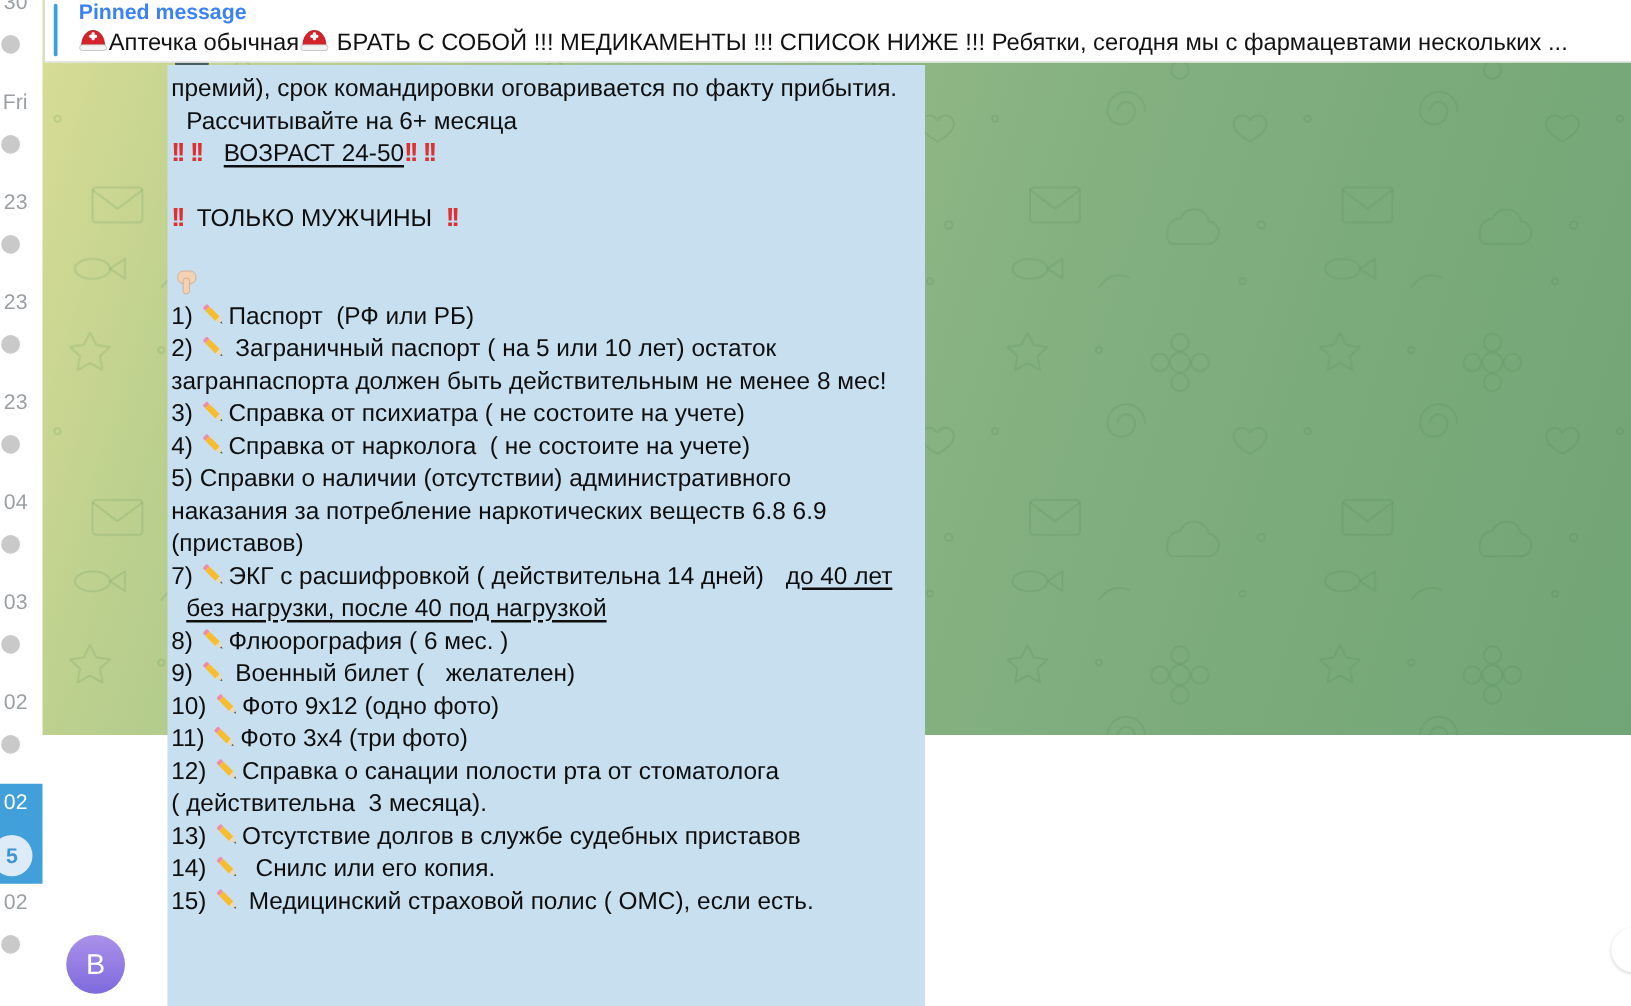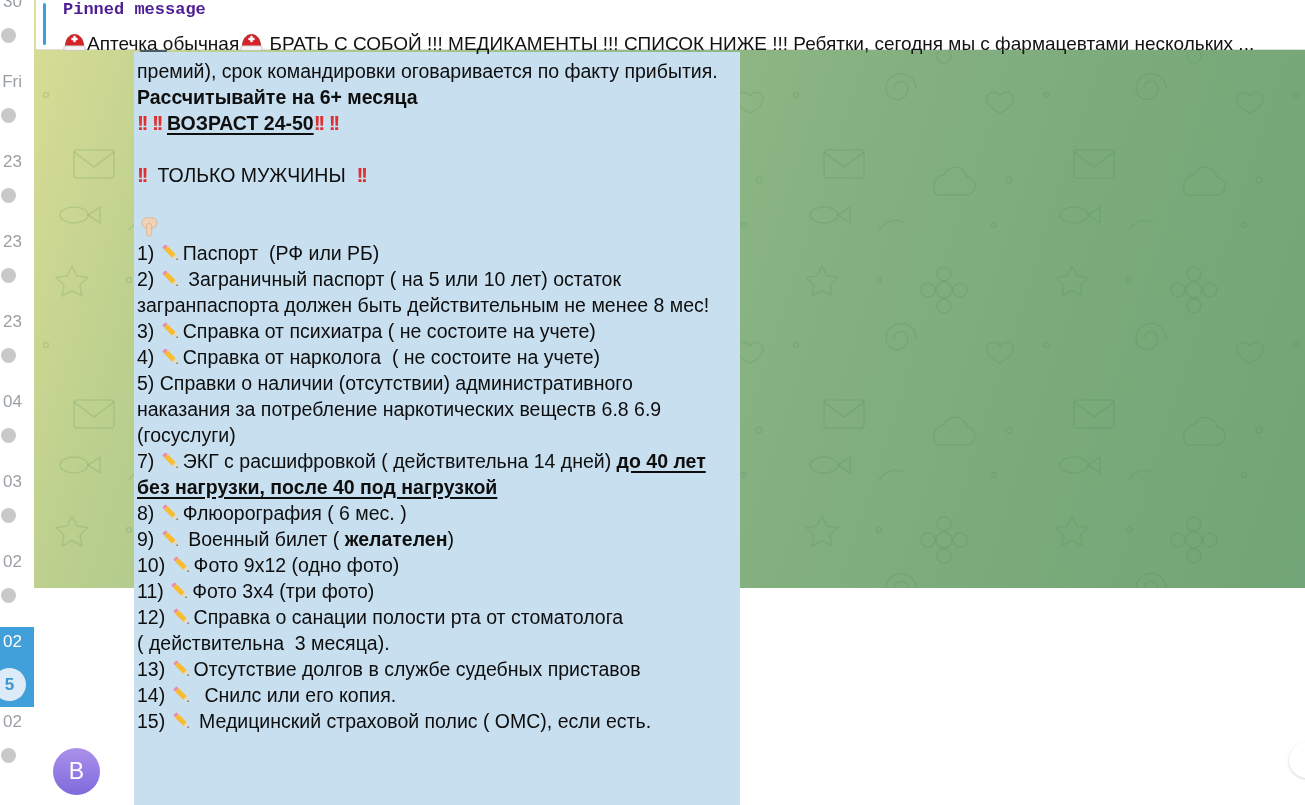--- a/index.html
+++ b/index.html
@@ -8,39 +8,39 @@
 
   
   .chat-bg{position:absolute;left:34px;top:0;width:1271px;height:588px;
     background:linear-gradient(108deg,#d9dd95 0%,#bcd08e 14%,#9cc089 34%,#86b181 58%,#7aaa7a 80%,#71a476 100%);}
   .doodles{position:absolute;left:0;top:0;width:100%;height:100%;}
 
   
   .pinned-bar{position:absolute;left:35px;top:0;width:1270px;height:50px;background:#ffffff;
     border-bottom:1px solid #dedede;border-left:1px solid #d8d8d8;box-sizing:border-box;cursor:pointer;}
   .pin-line{position:absolute;left:7px;top:3px;width:3px;height:42px;background:#3aa0dd;border-radius:2px;}
-  .pin-label{position:absolute;left:27px;top:0px;font-size:17px;font-weight:700;color:#4c1d95;white-space:pre;font-family:Liberation Mono, monospace;}
-  .pin-preview{position:absolute;left:26px;top:30px;right:8px;font-size:19px;color:#121212;
+  .pin-label{position:absolute;left:27px;top:0px;font-size:17px;font-weight:700;color:#3b82f6;white-space:pre;}
+  .pin-preview{position:absolute;left:26px;top:20px;right:8px;font-size:19px;color:#121212;
     white-space:pre;overflow:hidden;}
   .pin-preview .ic{vertical-align:-5px;}
 
   
   .chat-list{position:absolute;left:0;top:0;width:30px;height:805px;background:#ffffff;}
   .row-time{position:absolute;left:-4px;width:26px;text-align:right;font-size:17px;color:#9a9fa4;white-space:pre;}
   .row-dot{position:absolute;left:1px;width:15px;height:15px;border-radius:50%;background:#c9c9c9;}
   .row-sel{position:absolute;left:0;width:34px;height:80px;background:#419fd9;}
   .row-time.on-sel{color:#ffffff;}
   .row-badge{position:absolute;left:-7px;width:33px;height:33px;border-radius:50%;background:#dcebf7;
     color:#3c96d2;font-size:17px;font-weight:700;text-align:center;line-height:33px;}
 
   
   .bubble{position:absolute;left:100px;top:52px;width:606px;height:753px;background:#c8dff0;}
   .msg-lines{position:absolute;left:3px;top:6px;right:2px;}
   .line{height:26px;line-height:26px;font-size:19.5px;color:#0e0e0e;white-space:pre;}
-  .line .b{font-weight:700;}
+  .line .b{font-weight:400;margin-left:12px;}
   .line .u{text-decoration:underline;text-decoration-thickness:2px;text-underline-offset:3px;}
   .bang{font-weight:700;color:#e02f2f;letter-spacing:-2.5px;font-size:21px;margin-right:6px;}
   .line .ic{vertical-align:-4px;margin:0 1px;}
 
   
   .avatar{position:absolute;left:19px;top:748px;width:47px;height:47px;border-radius:50%;
     background:linear-gradient(180deg,#ab91ea 0%,#7e6add 100%);color:#ffffff;font-size:23px;
     text-align:center;line-height:46px;cursor:pointer;}
   .date-remnant{position:absolute;left:106px;top:50px;width:27px;height:6px;background:#33475a;
     border-radius:0 0 5px 5px;opacity:.85;}
@@ -125,21 +125,21 @@
           <div class="line"><span>4) </span><span><svg class="ic" width="21" height="21" viewBox="0 0 24 24" xmlns="http://www.w3.org/2000/svg">
                 <g transform="rotate(-45 12 12)">
                   <rect x="9.2" y="-0.5" width="5.6" height="3.6" rx="1.4" fill="#ef8da8"></rect>
                   <rect x="9.2" y="3" width="5.6" height="13" fill="#f7bd2f"></rect>
                   <path d="M9.2 16 h5.6 l-2.8 6.5 z" fill="#e9d9b8"></path>
                   <path d="M11 20.2 l1 2.3 1 -2.3 a3 3 0 0 1 -2 0 z" fill="#4a4a4a"></path>
                 </g>
               </svg></span><span>Справка от нарколога  ( не состоите на учете)</span></div>
           <div class="line"><span>5) Справки о наличии (отсутствии) административного</span></div>
           <div class="line"><span>наказания за потребление наркотических веществ 6.8 6.9</span></div>
-          <div class="line"><span>(госуслуги)</span></div>
+          <div class="line"><span>(приставов)</span></div>
           <div class="line"><span>7) </span><span><svg class="ic" width="21" height="21" viewBox="0 0 24 24" xmlns="http://www.w3.org/2000/svg">
                 <g transform="rotate(-45 12 12)">
                   <rect x="9.2" y="-0.5" width="5.6" height="3.6" rx="1.4" fill="#ef8da8"></rect>
                   <rect x="9.2" y="3" width="5.6" height="13" fill="#f7bd2f"></rect>
                   <path d="M9.2 16 h5.6 l-2.8 6.5 z" fill="#e9d9b8"></path>
                   <path d="M11 20.2 l1 2.3 1 -2.3 a3 3 0 0 1 -2 0 z" fill="#4a4a4a"></path>
                 </g>
               </svg></span><span>ЭКГ с расшифровкой ( действительна 14 дней) </span><span class="b u">до 40 лет</span></div>
           <div class="line"><span class="b u">без нагрузки, после 40 под нагрузкой</span></div>
           <div class="line"><span>8) </span><span><svg class="ic" width="21" height="21" viewBox="0 0 24 24" xmlns="http://www.w3.org/2000/svg">

